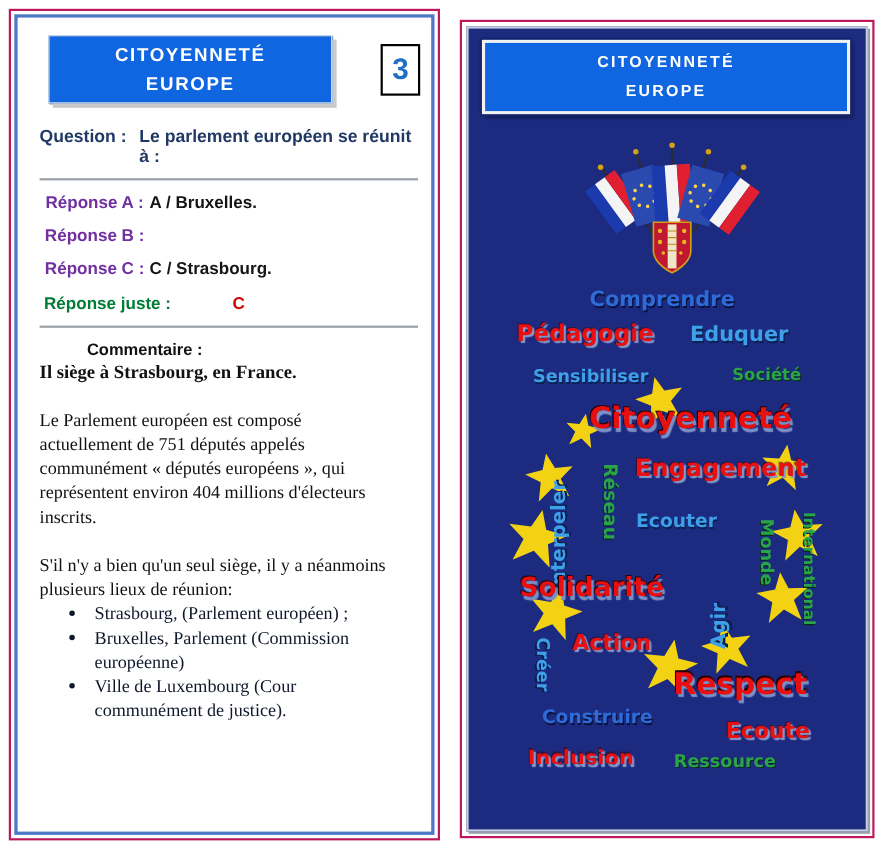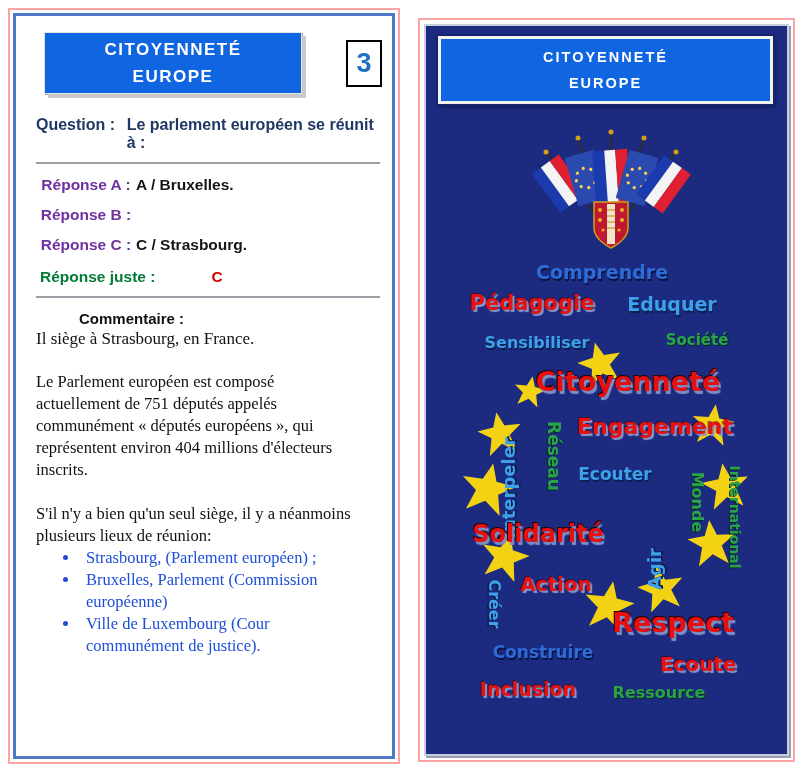--- a/index.html
+++ b/index.html
@@ -1,21 +1,21 @@
 <!DOCTYPE html>
 <html><head>
 <meta charset="utf-8">
 <style>
   * { margin:0; padding:0; box-sizing:border-box; }
   html,body { background:#ffffff; }
   body {
     width:804px; height:783px; position:relative; overflow:hidden;
     font-family:"Liberation Sans", sans-serif;
   }
-  .card { position:absolute; border:2px solid #fca5a5; background:#fff; padding:3px; }
+  .card { position:absolute; border:2px solid #be185d; background:#fff; padding:3px; }
   .card-inner { border:3px solid #4d79c7; height:100%; background:#fff; }
 
   
   .left-card { left:8px; top:8px; width:392px; height:756px; }
   .left-content { padding:16px 10px 10px 20px; }
 
   .header-row { display:flex; align-items:flex-start; }
   .title-btn {
     width:266px; height:62px; background:#1065e0; color:#fff;
     border:1px solid #e4e4e4; box-shadow:4px 4px 0 #c9c9c9, 1px 1px 0 #9a9a9a;
@@ -33,26 +33,26 @@
   .sep { border:none; border-top:2px solid #9aa0a6; margin:10px 2px 12px 0; }
   .answers { margin-top:4px; }
   .answer-row { display:flex; font-weight:bold; font-size:15.5px; margin-bottom:12px;text-align:center; }
   .a-label { width:100px; color:#7030a0; }
   .a-text { color:#151515; }
   .juste-row { display:flex; font-weight:bold; font-size:15.5px; margin:14px 0 4px 4px; }
   .j-label { color:#007c37; }
   .j-value { color:#d00000; margin-left:56px; }
   .commentary { margin-top:4px; width:362px; }
   .comm-label { font-weight:bold; font-size:15px; color:#111;margin-left:43px; }
-  .comm-lead { font-family:"Liberation Serif", serif; font-weight:normal; font-size:17px; color:#111; margin-top:2px; }
+  .comm-lead { font-family:"Liberation Serif", serif; font-weight:bold; font-size:17px; color:#111; margin-top:2px; }
   .body-line { font-family:"Liberation Serif", serif; font-size:16.5px; color:#111; line-height:22px; }
   .p-gap { height:22px; }
   .bullets { margin-top:0; margin-left:44px; }
   .bullets li {
-    font-family:"Liberation Serif", serif; font-size:16.5px; color:#1d4ed8;
+    font-family:"Liberation Serif", serif; font-size:16.5px; color:#0f172a;
     line-height:22px; max-width:280px; padding-left:6px;
   }
 
   
   .right-card { left:418px; top:18px; width:377px; height:744px; padding:4px; }
   .right-card .card-inner { border:none; }
   .poster {
     position:relative; width:100%; height:100%;
     background:#1c2b80; border:2px solid #c7cede;
     box-shadow:2px 2px 0 #9aa0ae; overflow:hidden;

